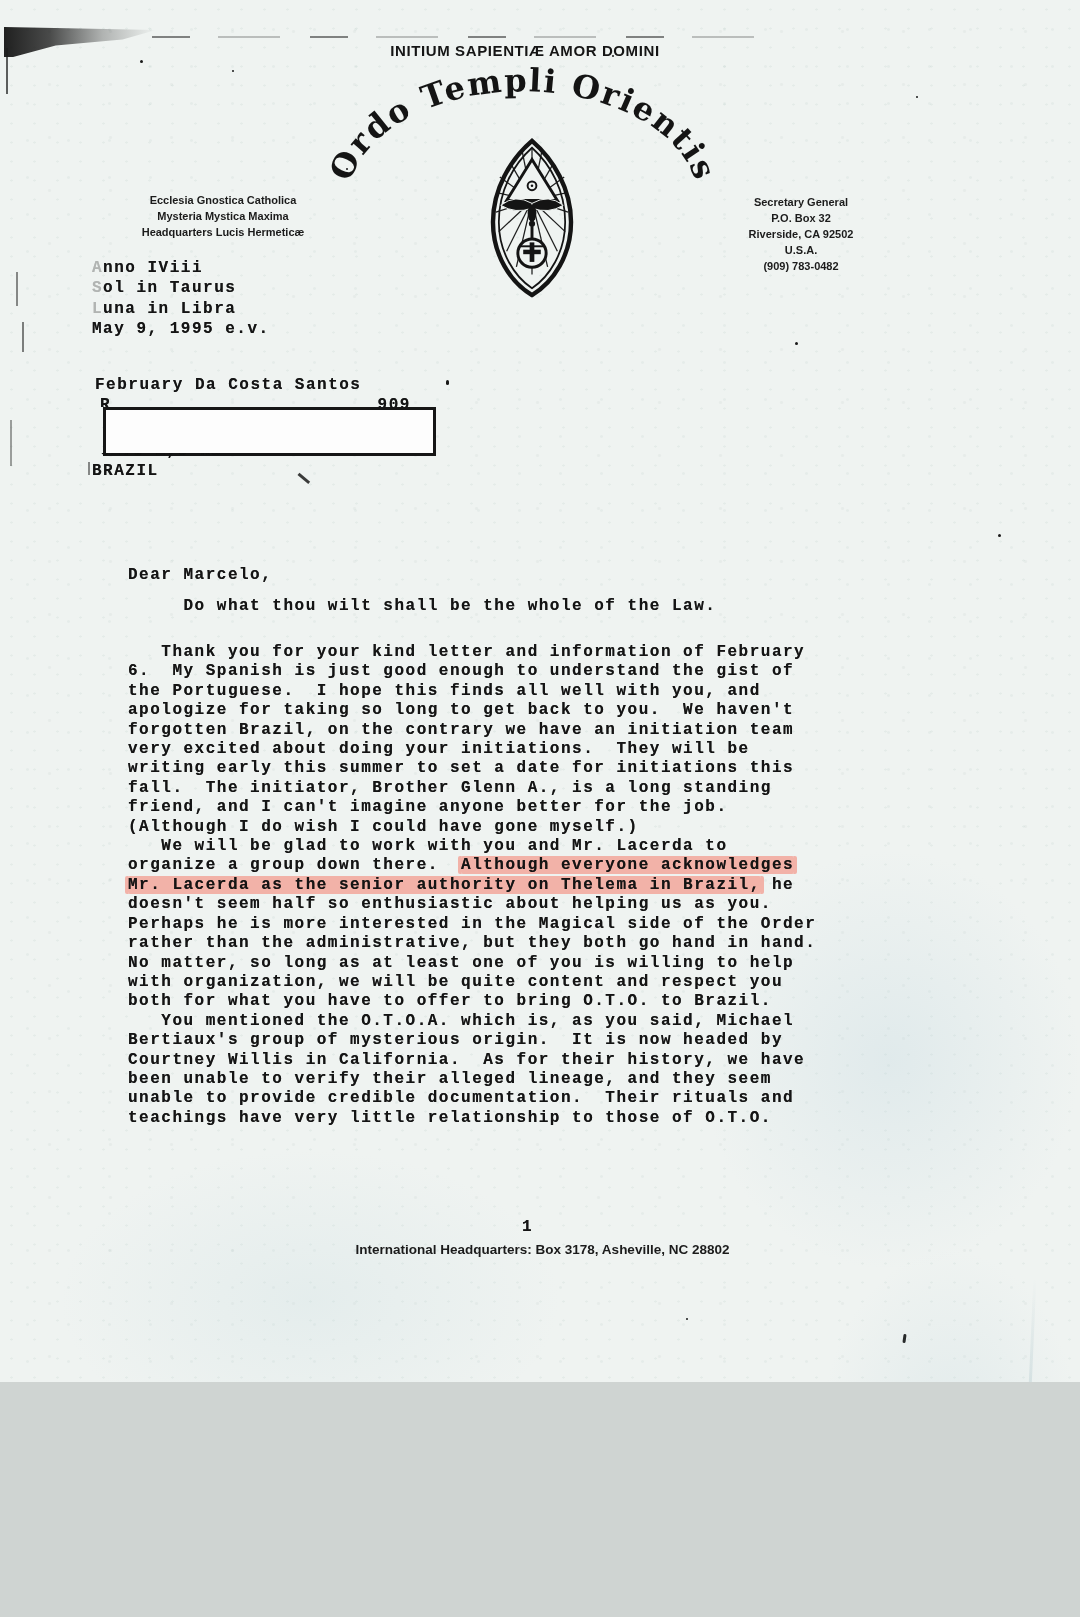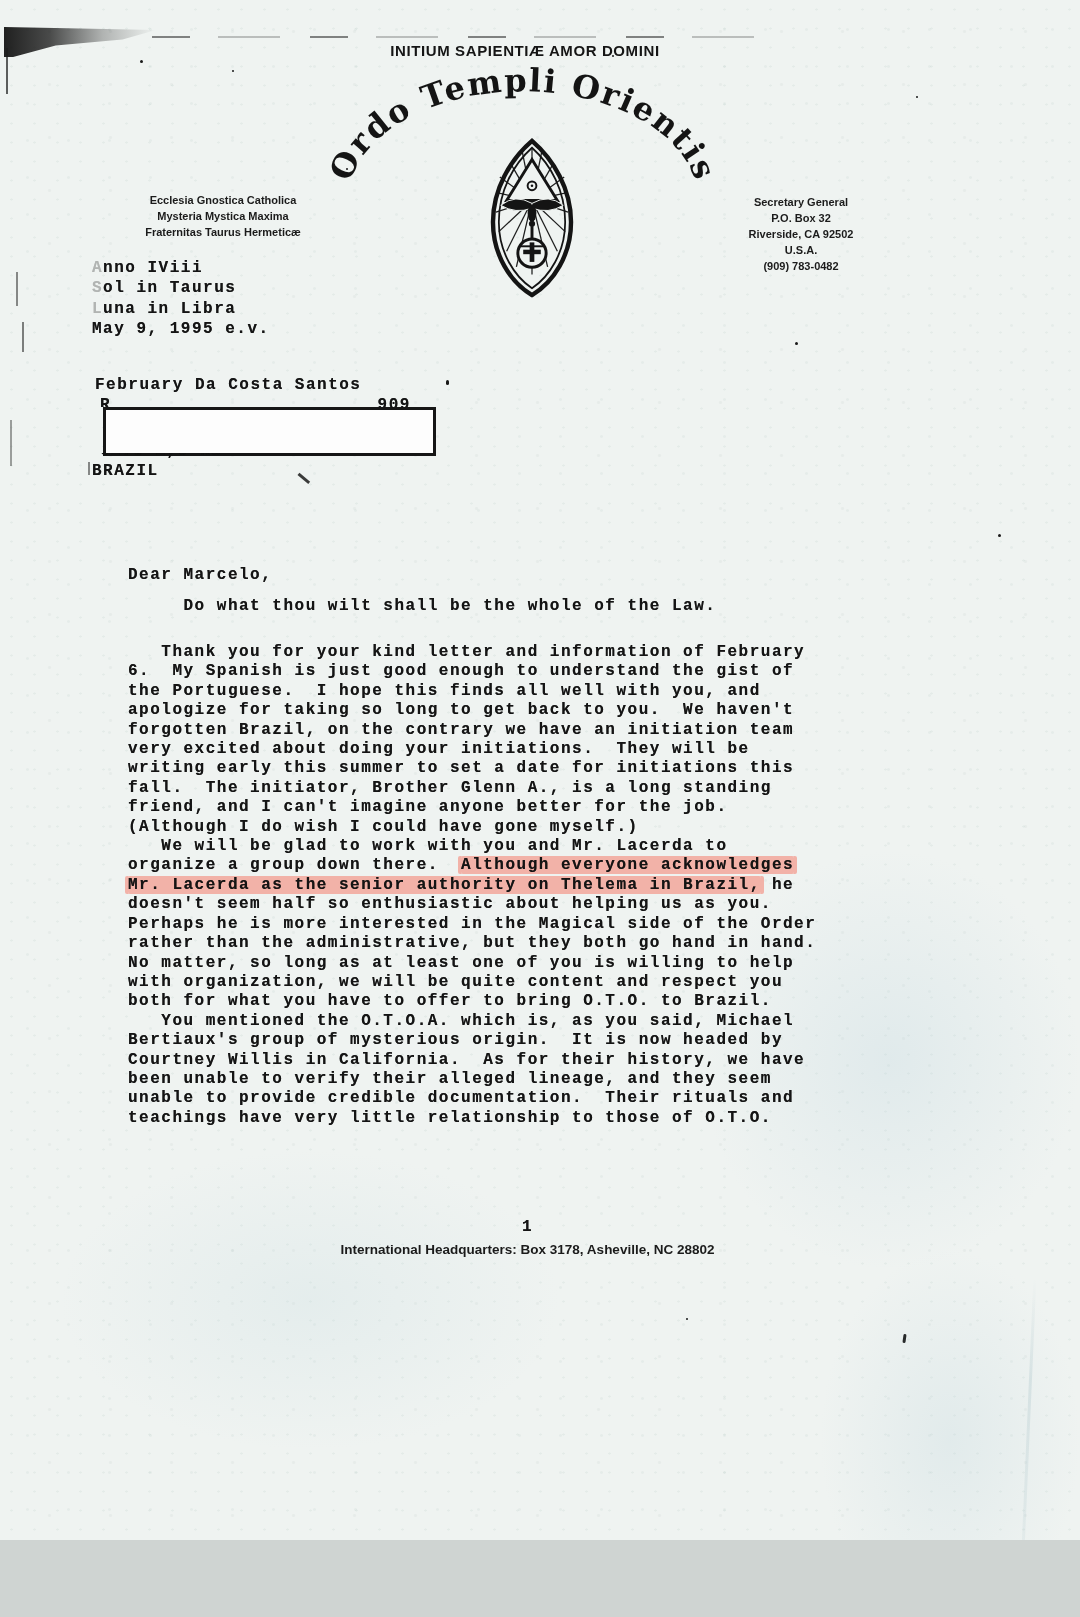--- a/index.html
+++ b/index.html
@@ -1,18 +1,18 @@
 <!DOCTYPE html>
 <html><head>
 <meta charset="utf-8">
 <style>
   html,body{margin:0;padding:0;background:#cfd4d2;}
   .page{
     position:relative;
-    width:1080px;height:1540px;
+    width:1080px;height:1382px;
     margin:0 auto;
     overflow:hidden;
     background-color:#eff3f1;
     background-image:
       radial-gradient(rgba(125,165,155,0.10) 1px, transparent 1.6px),
       radial-gradient(rgba(100,140,135,0.07) 1px, transparent 1.9px),
       radial-gradient(rgba(70,100,95,0.05) 1.2px, transparent 2.1px);
     background-size:23px 19px, 41px 37px, 61px 53px;
     background-position:0 0, 7px 11px, 19px 5px;
     font-family:"Liberation Sans", sans-serif;
@@ -144,21 +144,21 @@
       <g fill="#141414" stroke="none">
         <rect x="47.6" y="107" width="4.8" height="20"></rect>
         <rect x="41" y="114.5" width="18" height="4.6"></rect>
       </g>
     </g>
   </svg>
 
   <div class="abs hdr-sans" style="left:98px;top:192px;width:250px">
     <div>Ecclesia Gnostica Catholica</div>
     <div>Mysteria Mystica Maxima</div>
-    <div>Fraternitas Taurus Hermeticæ</div>
+    <div>Headquarters Lucis Hermeticæ</div>
   </div>
 
   <div class="abs hdr-sans" style="left:692px;top:194px;width:218px">
     <div>Secretary General</div>
     <div>P.O. Box 32</div>
     <div>Riverside, CA 92502</div>
     <div>U.S.A.</div>
     <div>(909) 783-0482</div>
   </div>
 
@@ -174,15 +174,15 @@
       <div class="tw" style="margin-top:-11px">0270 2,0 RS</div>
     </div>
     <div class="tw" style="position:absolute;left:0;top:86px">BRAZIL</div>
   </div>
 
   <div class="abs tw" style="left:128px;top:566px">Dear Marcelo,</div>
   <div class="abs tw" style="left:128px;top:597px">     Do what thou wilt shall be the whole of the Law.</div>
   <div class="abs tw" style="left:128px;top:643px;width:810px"><div class="tline">   Thank you for your kind letter and information of February</div><div class="tline">6.  My Spanish is just good enough to understand the gist of</div><div class="tline">the Portuguese.  I hope this finds all well with you, and</div><div class="tline">apologize for taking so long to get back to you.  We haven't</div><div class="tline">forgotten Brazil, on the contrary we have an initiation team</div><div class="tline">very excited about doing your initiations.  They will be</div><div class="tline">writing early this summer to set a date for initiations this</div><div class="tline">fall.  The initiator, Brother Glenn A., is a long standing</div><div class="tline">friend, and I can't imagine anyone better for the job.</div><div class="tline">(Although I do wish I could have gone myself.)</div><div class="tline">   We will be glad to work with you and Mr. Lacerda to</div><div class="tline">organize a group down there.  <span class="hl" style="background: rgb(242, 178, 168); --hl: #f2b2a8;">Although everyone acknowledges</span></div><div class="tline"><span class="hl" style="background: rgb(242, 178, 168); --hl: #f2b2a8;">Mr. Lacerda as the senior authority on Thelema in Brazil,</span> he</div><div class="tline">doesn't seem half so enthusiastic about helping us as you.</div><div class="tline">Perhaps he is more interested in the Magical side of the Order</div><div class="tline">rather than the administrative, but they both go hand in hand.</div><div class="tline">No matter, so long as at least one of you is willing to help</div><div class="tline">with organization, we will be quite content and respect you</div><div class="tline">both for what you have to offer to bring O.T.O. to Brazil.</div><div class="tline">   You mentioned the O.T.O.A. which is, as you said, Michael</div><div class="tline">Bertiaux's group of mysterious origin.  It is now headed by</div><div class="tline">Courtney Willis in California.  As for their history, we have</div><div class="tline">been unable to verify their alleged lineage, and they seem</div><div class="tline">unable to provide credible documentation.  Their rituals and</div><div class="tline">teachings have very little relationship to those of O.T.O.</div></div>
 
   <div class="abs tw" style="left:0;top:1218px;width:1055px;text-align:center;font-size:16px">1</div>
-  <div class="abs footer-sans" style="left:0;top:1242px;width:1055px">International Headquarters: Box 3178, Asheville, NC 28802</div>
+  <div class="abs footer-sans" style="left:15px;top:1242px;width:1055px">International Headquarters: Box 3178, Asheville, NC 28802</div>
 
 </div>
 
 </body></html>

